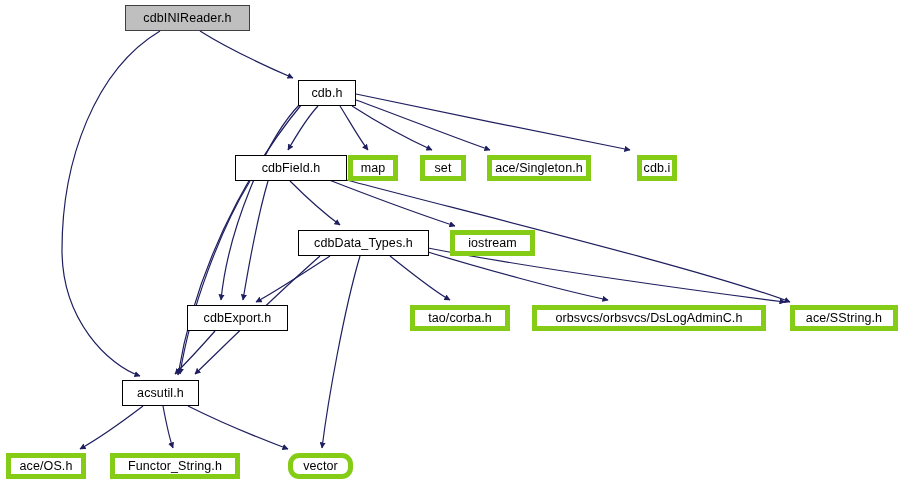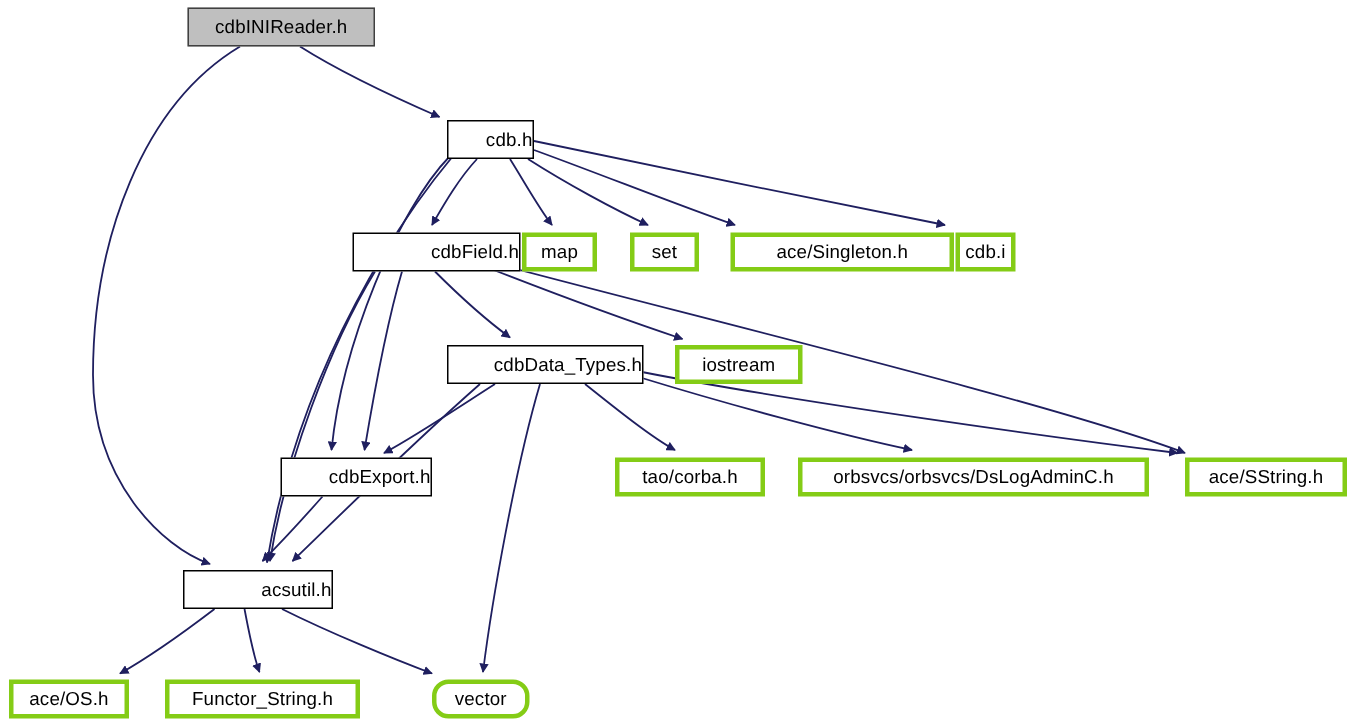--- a/index.html
+++ b/index.html
@@ -1,22 +1,22 @@
 <!DOCTYPE html>
 <html><head>
 <meta charset="utf-8">
 <style>
   html,body{margin:0;padding:0;background:#ffffff;}
   #canvas{position:relative;width:904px;height:485px;overflow:hidden;
           font-family:"Liberation Sans","DejaVu Sans",sans-serif;background:#fff;}
   svg#edges{position:absolute;left:0;top:0;width:904px;height:485px;}
   .node{position:absolute;box-sizing:border-box;display:flex;align-items:center;
-        justify-content:center;background:#ffffff;border:3px solid #84cc16;
+        justify-content:center;background:#ffffff;border:5px solid #84cc16;
         color:#000000;font-size:12.5px;white-space:nowrap;height:26px;line-height:1;}
-  .node.bold{border:1px solid #000000;justify-content:flex-end;}
+  .node.bold{border:1px solid #000000;}
   .node.current{background:#bfbfbf;border:1px solid #404040;}
   .node span{pointer-events:none;letter-spacing:.1px;}
 </style>
 </head>
 <body>
 
 <div id="canvas">
   <svg id="edges" viewBox="0 0 904 485" xmlns="http://www.w3.org/2000/svg">
     <defs>
       <marker id="ah" viewBox="0 0 10 10" refX="9" refY="5" markerWidth="5.2" markerHeight="5.2" orient="auto-start-reverse">
@@ -59,21 +59,21 @@
       </div>
       <div class="node bold" style="left: 235px; top: 155px; width: 112px;">
         <span>cdbField.h</span>
       </div>
       <div class="node" style="left: 348px; top: 155px; width: 50px;">
         <span>map</span>
       </div>
       <div class="node" style="left: 420px; top: 155px; width: 46px;">
         <span>set</span>
       </div>
-      <div class="node" style="left: 487px; top: 155px; width: 149px;">
+      <div class="node" style="left: 487px; top: 155px; width: 104px;">
         <span>ace/Singleton.h</span>
       </div>
       <div class="node" style="left: 637px; top: 155px; width: 40px;">
         <span>cdb.i</span>
       </div>
       <div class="node bold" style="left: 298px; top: 230px; width: 131px;">
         <span>cdbData_Types.h</span>
       </div>
       <div class="node" style="left: 450px; top: 230px; width: 85px;">
         <span>iostream</span>
@@ -83,21 +83,21 @@
       </div>
       <div class="node" style="left: 410px; top: 305px; width: 100px;">
         <span>tao/corba.h</span>
       </div>
       <div class="node" style="left: 532px; top: 305px; width: 234px;">
         <span>orbsvcs/orbsvcs/DsLogAdminC.h</span>
       </div>
       <div class="node" style="left: 790px; top: 305px; width: 108px;">
         <span>ace/SString.h</span>
       </div>
-      <div class="node bold" style="left: 122px; top: 380px; width: 100px;">
+      <div class="node bold" style="left: 122px; top: 380px; width: 77px;">
         <span>acsutil.h</span>
       </div>
       <div class="node" style="left: 6px; top: 453px; width: 80px;">
         <span>ace/OS.h</span>
       </div>
       <div class="node" style="left: 110px; top: 453px; width: 130px;">
         <span>Functor_String.h</span>
       </div>
       <div class="node" style="left: 288px; top: 453px; width: 65px; border-radius: 11px;">
         <span>vector</span>

